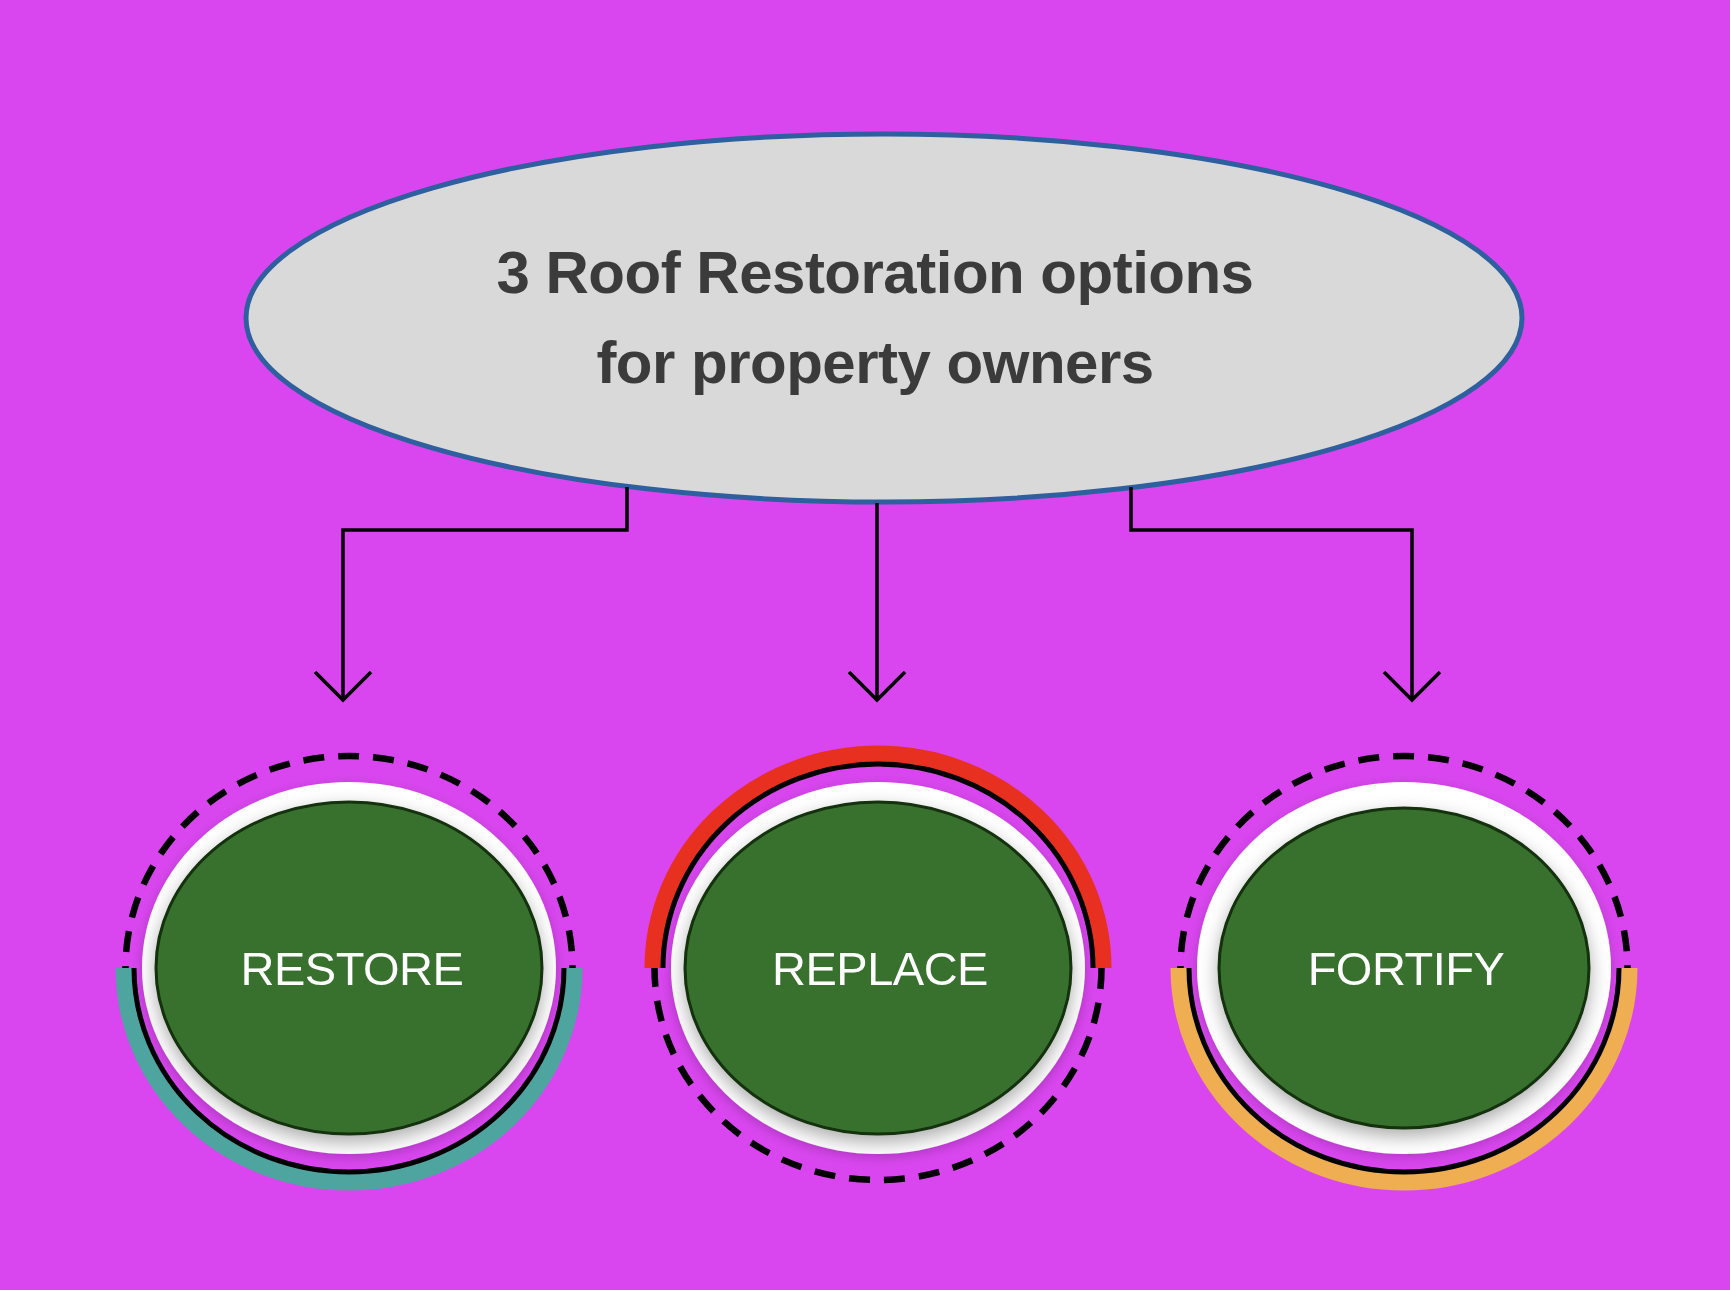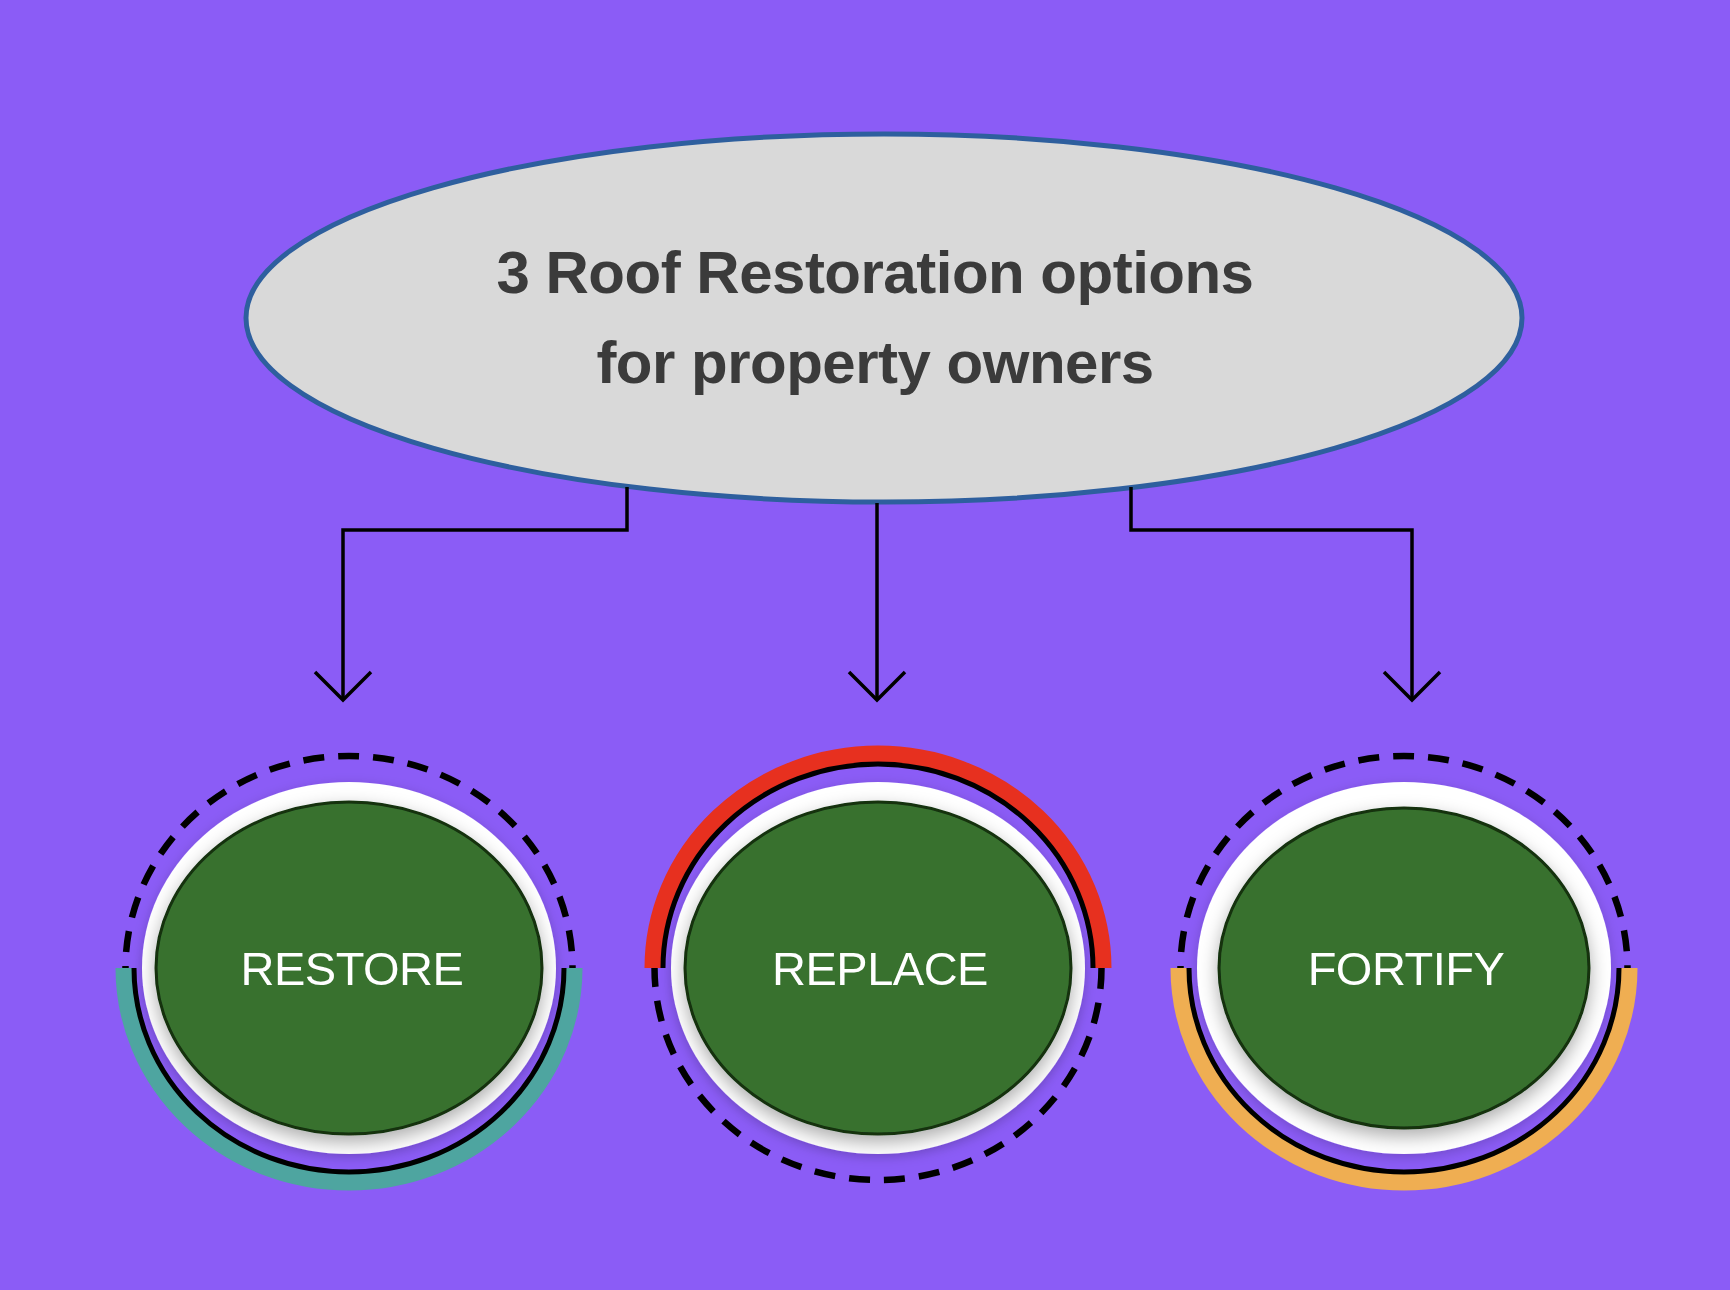--- a/index.html
+++ b/index.html
@@ -4,21 +4,21 @@
 <style>
   html, body {
     margin: 0;
     padding: 0;
     background: #ffffff;
   }
   .stage {
     position: relative;
     width: 1730px;
     height: 1290px;
-    background: #8b5cf6;
+    background: #d946ef;
     overflow: hidden;
   }
   svg { display: block; }
   .title-text {
     font-family: "Liberation Sans", "DejaVu Sans", sans-serif;
     font-weight: bold;
     font-size: 60px;
     letter-spacing: -0.5px;
     text-anchor: middle;
   }

